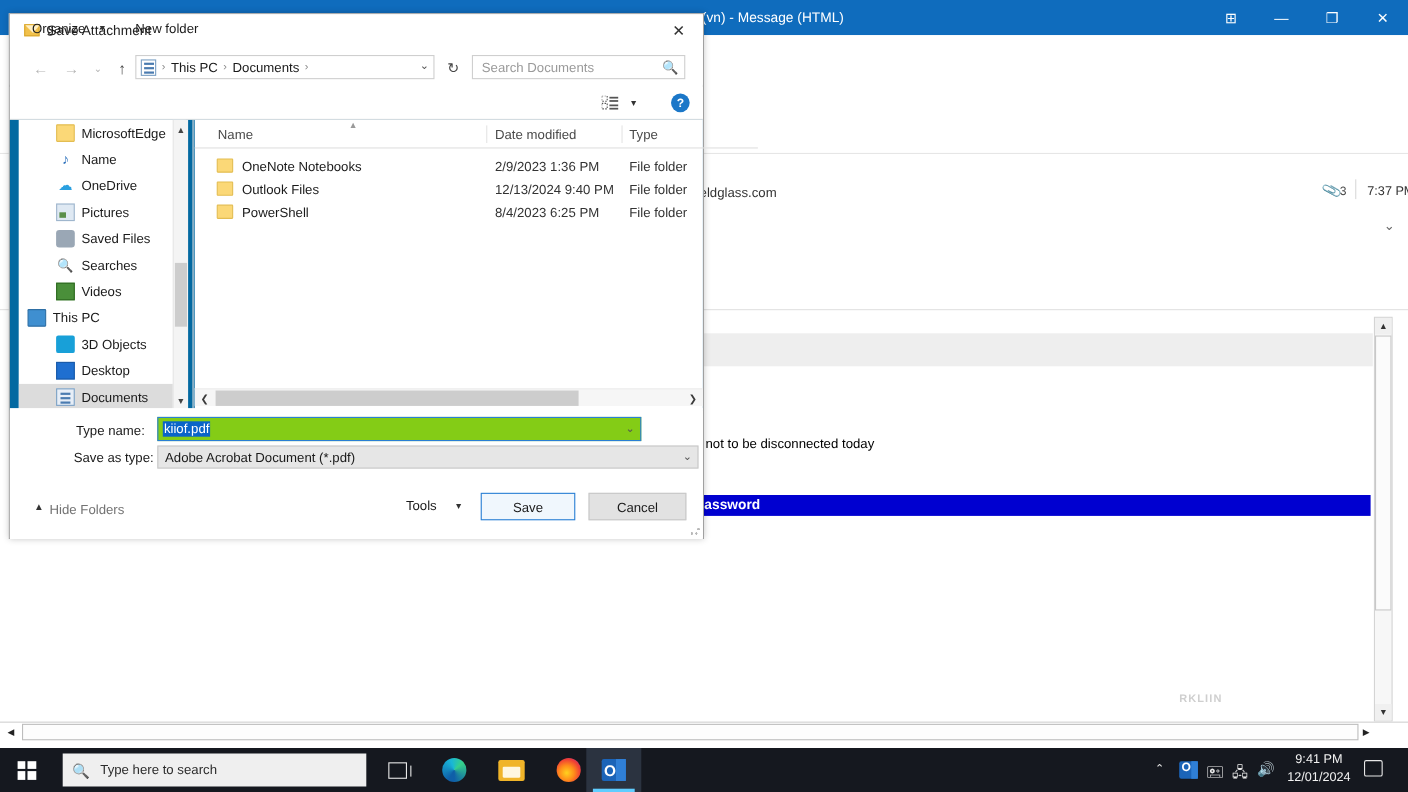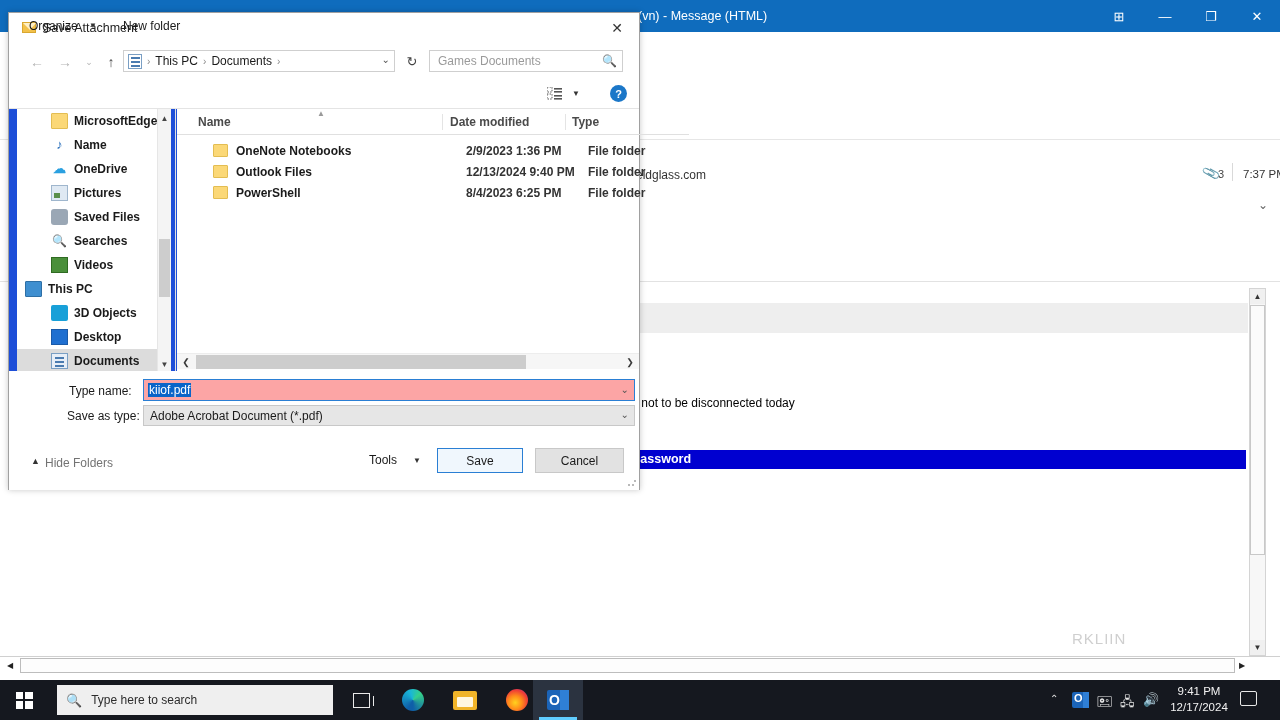--- a/index.html
+++ b/index.html
@@ -83,22 +83,22 @@
     position: absolute; left: 632px; top: 452px; font-size: 12.5px; font-weight: bold;
     color: #ffffff; white-space: nowrap;
   }
 
   
   #body-text-block {
     position: absolute; left: 0; top: 498px; width: 1252px; height: 158px;
     background: #ffffff;
   }
   #watermark {
-    position: absolute; left: 1072px; top: 630px; font-size: 15px; color: #cfcfcf;
-    letter-spacing: 1px; font-weight: normal; transform: rotate(0deg);
+    position: absolute; left: 1072px; top: 630px; font-size: 10px; color: #cfcfcf;
+    letter-spacing: 1px; font-weight: bold; transform: rotate(0deg);
   }
 
   
   #msg-vscroll {
     position: absolute; right: 14px; top: 288px; width: 17px; height: 368px;
     background: #f7f7f7; border: 1px solid #d4d4d4;
   }
   #msg-vscroll .arrow {
     position: absolute; left: 0; width: 15px; height: 15px;
     display: flex; align-items: center; justify-content: center;
@@ -214,21 +214,21 @@
     position: absolute; left: 538px; top: 74px; width: 16px; height: 13px;
   }
   #viewmode-caret { position: absolute; left: 563px; top: 76px; font-size: 8px; color: #333; }
   #help-icon {
     position: absolute; left: 601px; top: 72px; width: 17px; height: 17px; border-radius: 50%;
     background: #1b77c8; color: #fff; font-size: 11px; font-weight: bold;
     display: flex; align-items: center; justify-content: center;
   }
 
   
-  #dlg-content { position: absolute; left: 0px; top: 96px; width: 630px; height: 264px; background: #1d4ed8; font-weight: bold; }
+  #dlg-content { position: absolute; left: 0px; top: 96px; width: 630px; height: 264px; background: #0369a1; }
   #navpane {
     position: absolute; left: 8px; top: 0px; width: 152px; height: 264px;
     overflow: hidden; background: #fff;
   }
   .tree-item {
     position: relative; height: 24px; display: flex; align-items: center;
     padding-left: 8px; font-size: 12px; color: #1a1a1a; white-space: nowrap;
   }
   .tree-item .ico { width: 17px; height: 16px; margin-right: 6px; flex: none; position: relative; }
   .tree-item.indent1 { padding-left: 34px; }
@@ -303,22 +303,22 @@
   #fl-hscroll .harrow.left { left: 2px; }
   #fl-hscroll .harrow.right { right: 2px; }
   #fl-hscroll .hthumb {
     position: absolute; left: 19px; top: 1px; width: 330px; height: 14px; background: #cdcdcd;
   }
 
   
   #dlg-bottom { position: absolute; left: 0px; top: 358px; width: 630px; height: 119px; background: #fff; }
   #lbl-filename { position: absolute; left: 60px; top: 371px; font-size: 12px; color: #1a1a1a; white-space: nowrap; }
   #input-filename {
-    position: absolute; left: 134px; top: 366px; width: 492px; height: 22px;
-    border: 1px solid #2a7fd4; background: #fca5a5;
+    position: absolute; left: 134px; top: 366px; width: 440px; height: 22px;
+    border: 1px solid #2a7fd4; background: #84cc16;
   }
   #filename-value {
     position: absolute; left: 4px; top: 3px; font-size: 12px; color: #ffffff;
     background: #0a64c8; padding: 0 1px; white-space: nowrap;
   }
   #filename-caret { position: absolute; right: 5px; top: 4px; font-size: 10px; color: #555; }
 
   #lbl-savetype { position: absolute; left: 58px; top: 396px; font-size: 12px; color: #1a1a1a; white-space: nowrap; }
   #input-savetype {
     position: absolute; left: 134px; top: 392px; width: 492px; height: 21px;
@@ -507,21 +507,21 @@
       <span class="crumb-sep">›</span>
       <span class="crumb-txt">This PC</span>
       <span class="crumb-sep">›</span>
       <span class="crumb-txt">Documents</span>
       <span class="crumb-sep">›</span>
       <span id="crumb-drop">⌄</span>
     </div>
     <div id="nav-refresh">↻</div>
 
     <div id="searchbox">
-      <span id="search-placeholder">Games Documents</span>
+      <span id="search-placeholder">Search Documents</span>
       <span id="search-icon">🔍</span>
     </div>
 
     <div id="cmdbar"></div>
     <div id="btn-organize">Organize</div>
     <div id="organize-caret">▼</div>
     <div id="btn-newfolder">New folder</div>
     <div id="viewmode-icon">
       <svg width="16" height="13" viewBox="0 0 16 13">
         <rect x="0" y="0" width="5" height="5" fill="none" stroke="#555" stroke-dasharray="1.4 1.2"></rect>
@@ -594,21 +594,21 @@
 
       <div id="filelist">
         <div id="fl-header">
           <span class="fl-col" id="col-name">Name</span>
           <span id="sort-arrow">▲</span>
           <span id="colsep1"></span>
           <span class="fl-col" id="col-date">Date modified</span>
           <span id="colsep2"></span>
           <span class="fl-col" id="col-type">Type</span>
         </div>
-        <div style="position:absolute;left:16px;top:31px;width:532px;">
+        <div style="position:absolute;left:0;top:31px;width:532px;">
           <div class="fl-row">
             <span class="rfolder"></span>
             <span class="fl-name">OneNote Notebooks</span>
             <span class="fl-date">2/9/2023 1:36 PM</span>
             <span class="fl-type">File folder</span>
           </div>
           <div class="fl-row">
             <span class="rfolder"></span>
             <span class="fl-name">Outlook Files</span>
             <span class="fl-date">12/13/2024 9:40 PM</span>
@@ -680,17 +680,17 @@
     <div class="tb-app" id="tb-outlook">
       <span class="ico-outlook"></span>
     </div>
 
     <div id="tray-chevron">⌃</div>
     <div id="tray-outlook"></div>
     <div id="tray-meet">🖭</div>
     <div id="tray-network">🖧</div>
     <div id="tray-volume">🔊</div>
     <div id="clock-time">9:41 PM</div>
-    <div id="clock-date">12/17/2024</div>
+    <div id="clock-date">12/01/2024</div>
     <div id="tray-notify"></div>
   </div>
 
 </div>
 
 </body></html>

